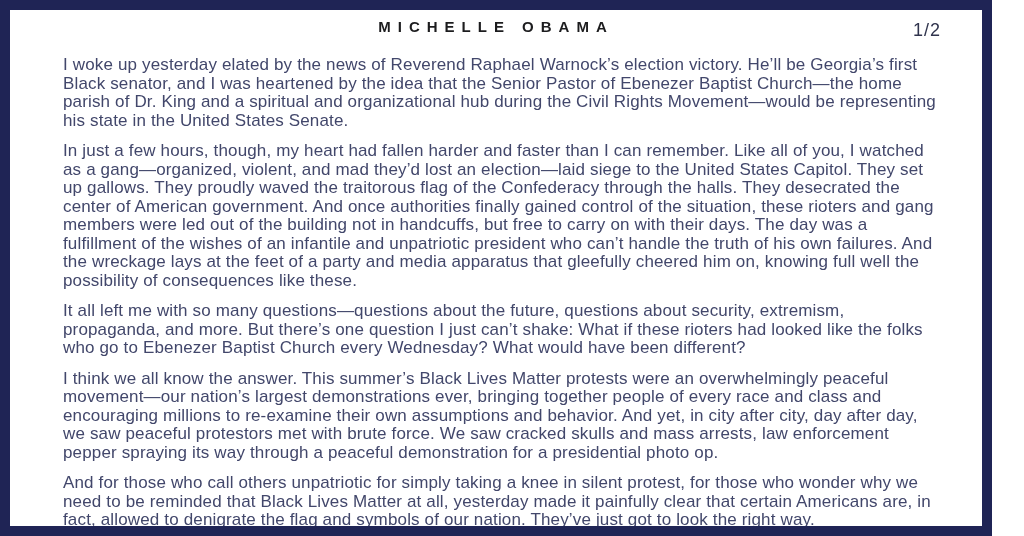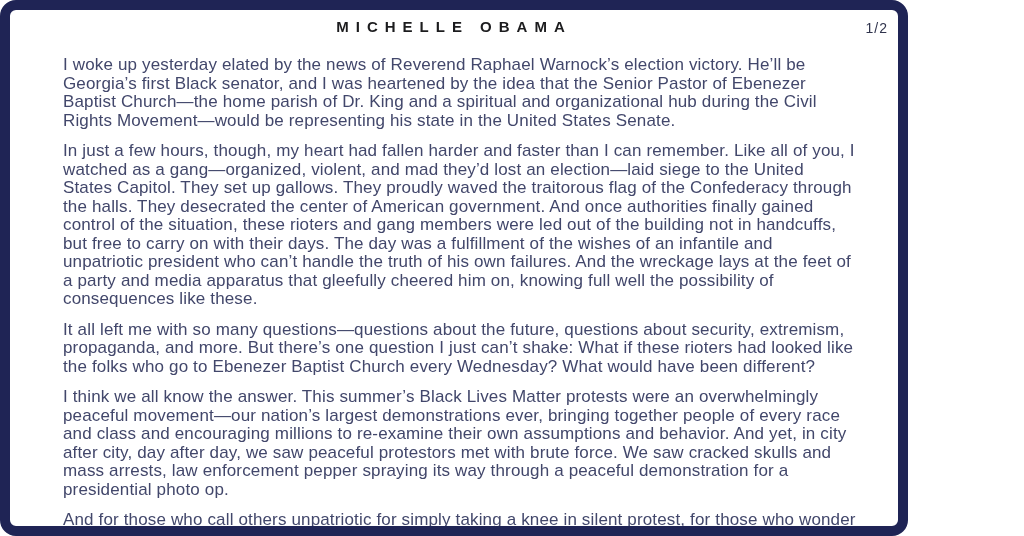--- a/index.html
+++ b/index.html
@@ -14,45 +14,45 @@
     margin: 0;
     padding: 0;
     width: 1024px;
     height: 536px;
     background: #ffffff;
     font-family: "Liberation Sans", sans-serif;
   }
   .card {
     position: absolute;
     top: 0; left: 0;
-    width: 908px;
+    width: 992px;
     height: 536px;
     background: var(--page-bg);
     border: 10px solid var(--frame);
-    border-radius: 16px;
+    border-radius: 0;
     overflow: hidden;
   }
   .header {
     position: relative;
     margin-top: 8px;
     height: 24px;
   }
   .title {
     margin: 0;
     text-align: center;
     font-size: 15px;
     font-weight: bold;
     letter-spacing: 7px;
     color: var(--title);
   }
   .page-indicator {
     position: absolute;
-    right: 10px;
+    right: 41px;
     top: 2px;
-    font-size: 14px;
+    font-size: 18px;
     letter-spacing: 1px;
     color: var(--indicator);
   }
   .doc-body {
     margin: 14px 42px 0 53px;
     color: var(--text);
     font-size: 17px;
     line-height: 18.5px;
     letter-spacing: 0.15px;
     text-align: left;

